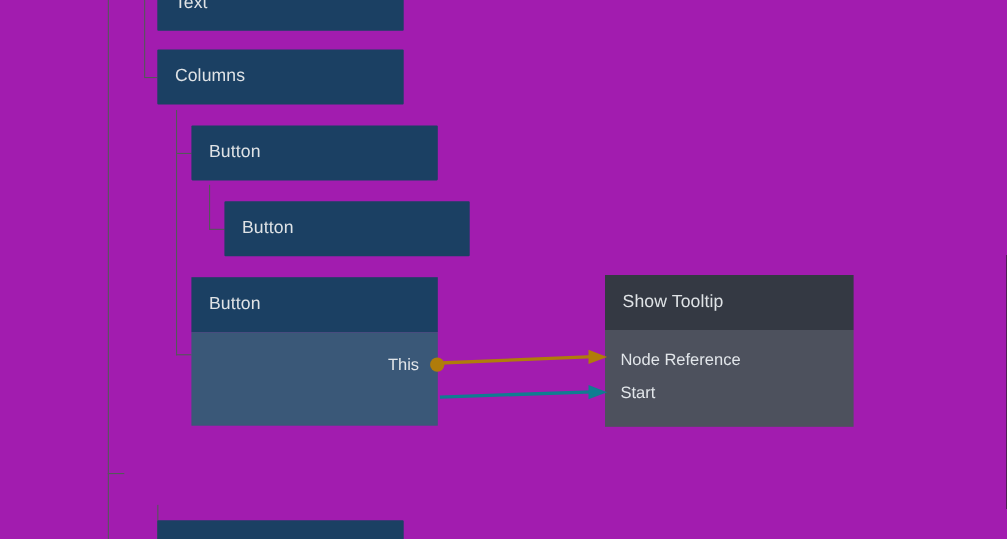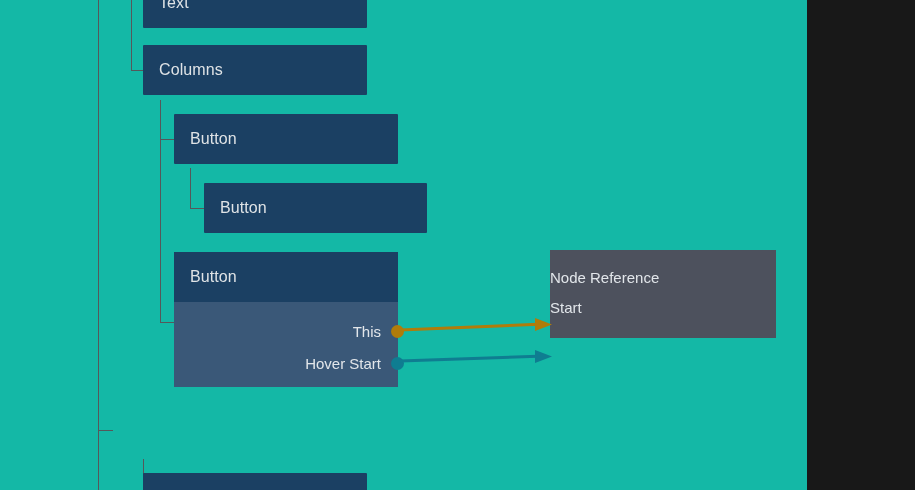--- a/index.html
+++ b/index.html
@@ -2,23 +2,23 @@
 <html><head>
 <meta charset="utf-8">
 <style>
   html, body {
     margin: 0;
     padding: 0;
     background: #181818;
   }
   #canvas {
     position: relative;
-    width: 807px;
+    width: 915px;
     height: 490px;
-    background: #14b8a6;
+    background: #a21caf;
     overflow: hidden;
     font-family: "Liberation Sans", sans-serif;
     -webkit-font-smoothing: antialiased;
   }
 
   
   .tree-line {
     position: absolute;
     background: #55585a;
   }
@@ -76,21 +76,21 @@
   .port-in {
     left: 0;
     justify-content: flex-start;
   }
   .port-label {
     color: #e2e6ea;
     font-size: 15px;
     white-space: nowrap;
   }
   .port-out .port-label { padding-right: 10px; }
-  .port-in  .port-label { }
+  .port-in  .port-label { padding-left: 14px; }
   .port-dot {
     width: 13px;
     height: 13px;
     border-radius: 50%;
     flex: 0 0 auto;
   }
   .port-out .port-dot { margin-right: -6px; }
 
   
   #wires {
@@ -142,28 +142,27 @@
 
   <div class="node node-comp" style="left:174px; top:252px; width:224px; height:135px;">
     <div class="hdr">
       <span class="node-title">Button</span>
     </div>
     <div class="body" style="height:85px;">
       <div class="port port-out" style="top:19px; right:0; width:100%;">
         <span class="port-label">This</span>
         <span class="port-dot" style="background:#b07c0a;"></span>
       </div>
-      <div class="port port-out" style="top:51px; right:0; width:100%;">
-        <span class="port-label">Hover Start</span>
-        <span class="port-dot" style="background:#0f7d91;"></span>
-      </div>
     </div>
   </div>
 
   <div class="node node-comp node-grey" style="left:550px; top:250px; width:226px; height:138px;">
+    <div class="hdr">
+      <span class="node-title">Show Tooltip</span>
+    </div>
     <div class="body" style="height:88px;">
       <div class="port port-in" style="top:17px; left:0; width:100%;">
         <span class="port-label">Node Reference</span>
       </div>
       <div class="port port-in" style="top:47px; left:0; width:100%;">
         <span class="port-label">Start</span>
       </div>
     </div>
   </div>
 

